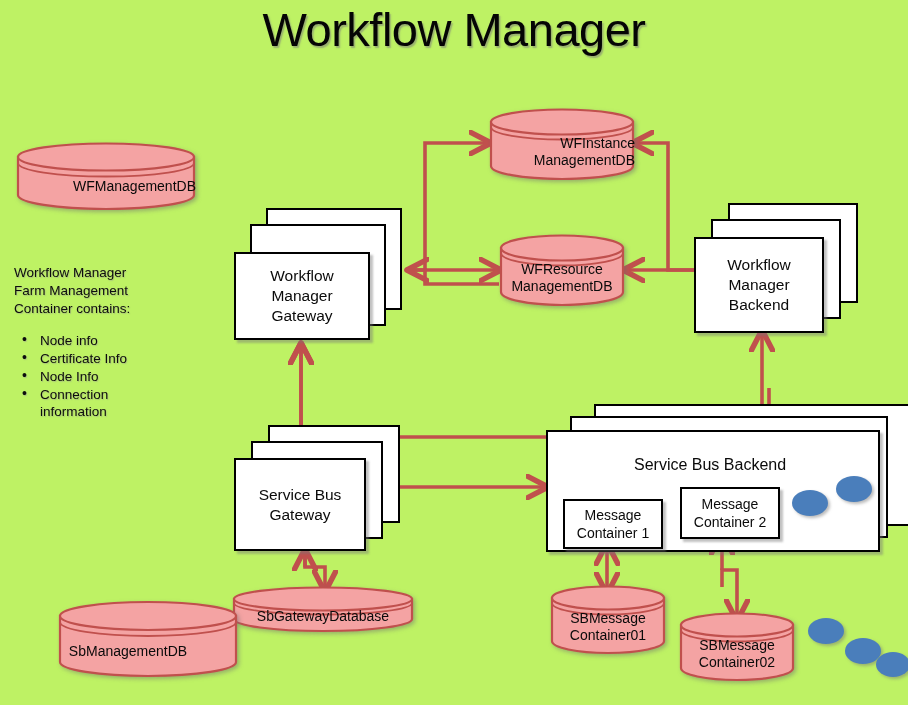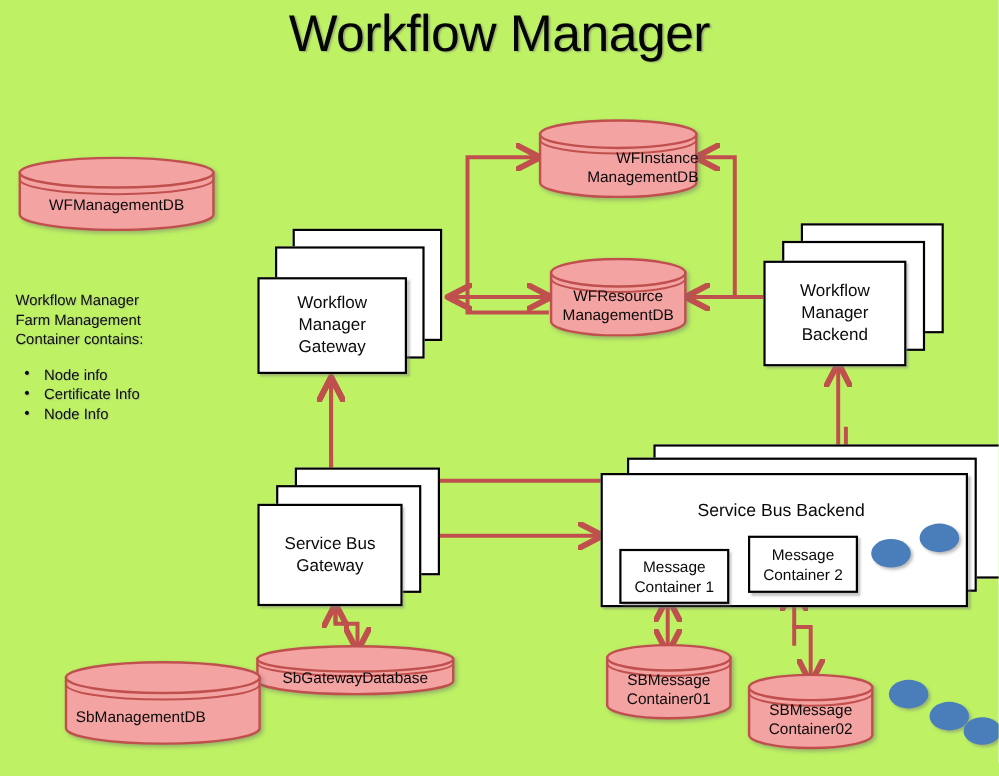--- a/index.html
+++ b/index.html
@@ -196,30 +196,31 @@
   </svg>
 
   <div class="note-block" style="left:14px; top:264px; width:150px;">
     <div class="note-line">Workflow Manager</div>
     <div class="note-line">Farm Management</div>
     <div class="note-line">Container contains:</div>
     <ul class="note-list">
       <li>Node info</li>
       <li>Certificate Info</li>
       <li>Node Info</li>
+      <li>Connection information</li>
     </ul>
   </div>
 
   <div class="cyl" style="left:16px; top:142px; width:180px; height:68px;">
     <svg class="cyl-svg" width="180" height="68" viewBox="0 0 180 68" xmlns="http://www.w3.org/2000/svg">
       <path d="M2,15 L2,53 A88,14 0 0 0 178,53 L178,15 Z" fill="#f4a3a3" stroke="#c0504d" stroke-width="2.2"></path>
       <ellipse cx="90" cy="15" rx="88" ry="13.5" fill="#f4a3a3" stroke="#c0504d" stroke-width="2.2"></ellipse>
       <path d="M2,21 A88,13.5 0 0 0 178,21" fill="none" stroke="#c0504d" stroke-width="1.8"></path>
     </svg>
-    <div class="cyl-label" style="top:36px;">
+    <div class="cyl-label" style="top:36px;text-align:right;">
       <div>WFManagementDB</div>
     </div>
   </div>
 
   <div class="cyl" style="left:489px; top:108px; width:146px; height:72px;">
     <svg class="cyl-svg" width="146" height="72" viewBox="0 0 146 72" xmlns="http://www.w3.org/2000/svg">
       <path d="M2,14 L2,58 A71,13 0 0 0 144,58 L144,14 Z" fill="#f4a3a3" stroke="#c0504d" stroke-width="2.2"></path>
       <ellipse cx="73" cy="14" rx="71" ry="12.5" fill="#f4a3a3" stroke="#c0504d" stroke-width="2.2"></ellipse>
       <path d="M2,19 A71,12.5 0 0 0 144,19" fill="none" stroke="#c0504d" stroke-width="1.8"></path>
     </svg>

